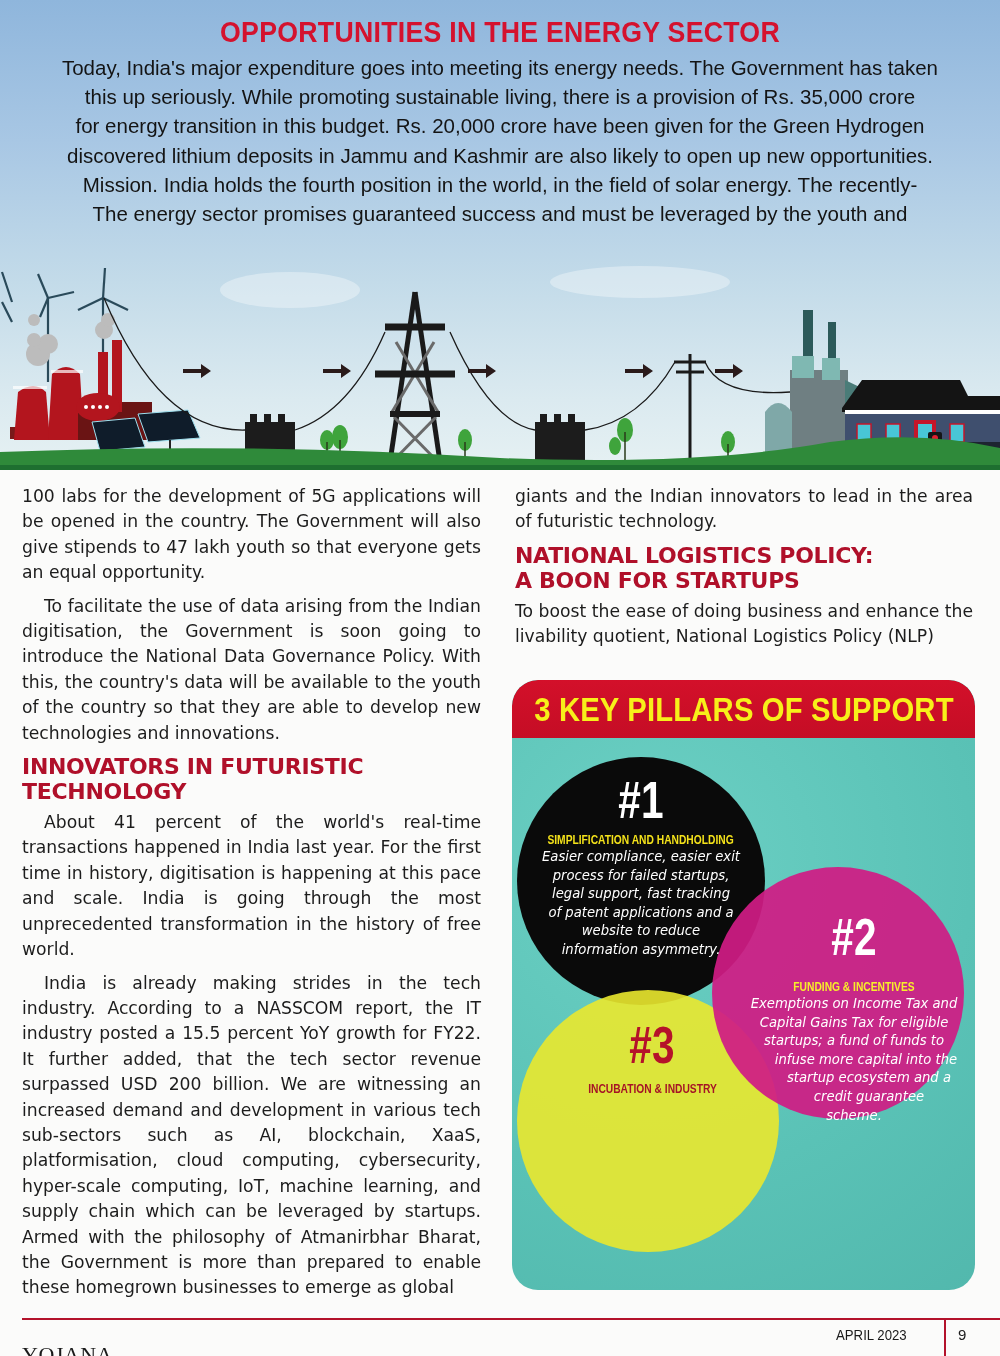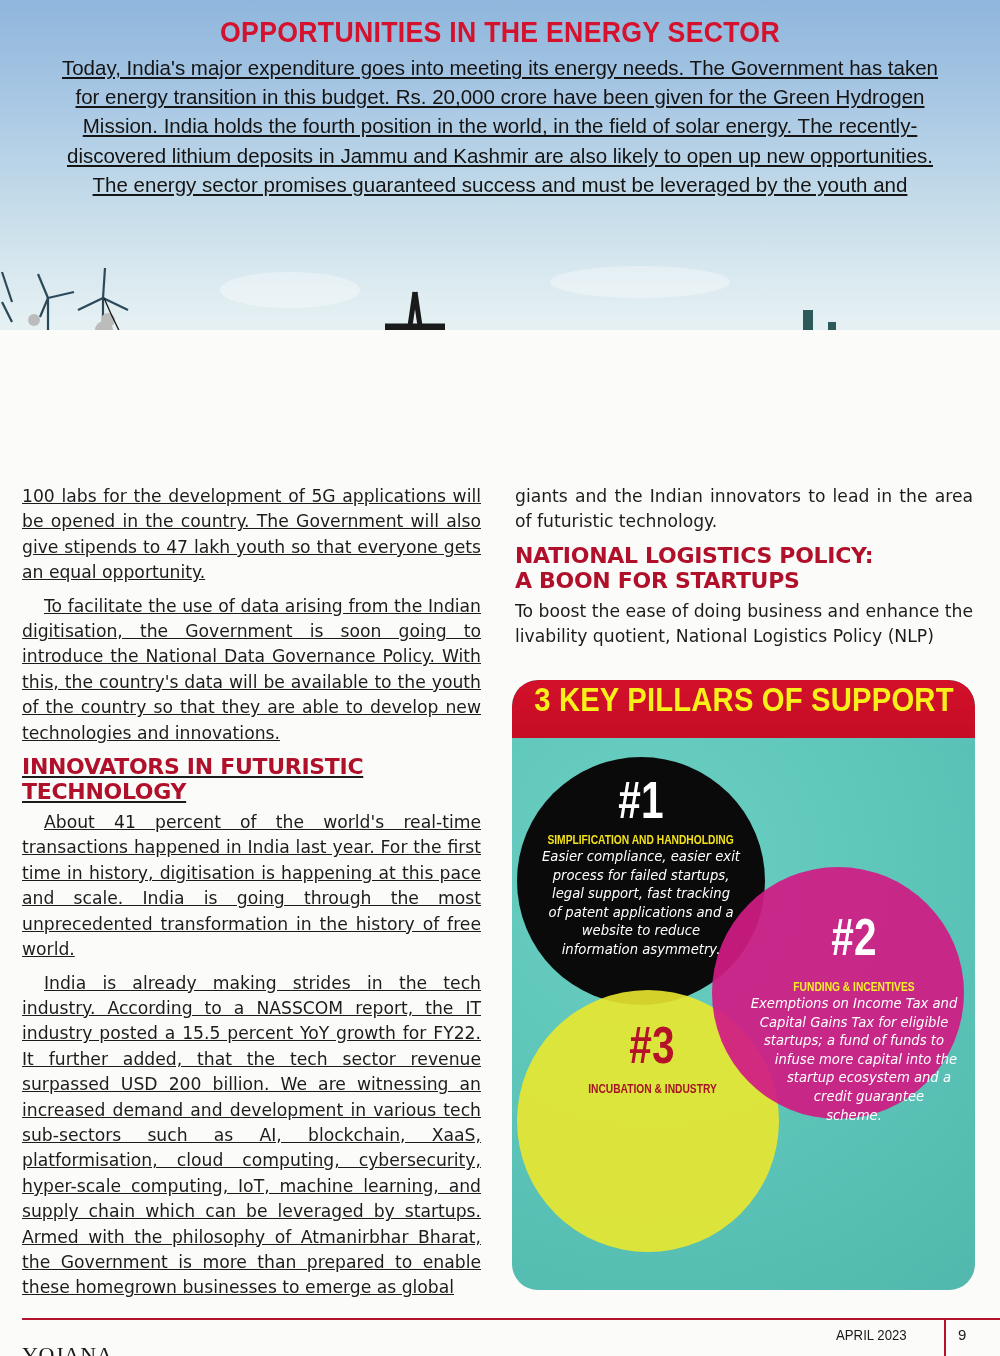--- a/index.html
+++ b/index.html
@@ -1,59 +1,59 @@
 <!DOCTYPE html>
 <html><head>
 <meta charset="utf-8">
 <style>
   * { box-sizing: border-box; margin: 0; padding: 0; }
   html, body { width: 1000px; height: 1356px; background: #fbfbfa; overflow: hidden; }
   body { font-family: "DejaVu Sans", sans-serif; color: #1a1a1a; position: relative; }
 
   
   .hero {
-    position: absolute; left: 0; top: 0; width: 1000px; height: 330px;
+    position: absolute; left: 0; top: 0; width: 1000px; height: 470px;
     background: linear-gradient(180deg, #8fb6dc 0%, #a8c7e4 30%, #c3dbe9 60%, #dbeaf0 85%, #e6f1f3 100%);
     overflow: hidden;
   }
   .hero-title {
     position: absolute; left: 0; right: 0; top: 16px; text-align: center;
     font-family: "Liberation Sans", sans-serif; font-weight: bold;
     font-size: 29px; color: #d4122e; letter-spacing: 0.3px; transform: scaleX(0.92);
   }
   .hero-text {
     position: absolute; left: 20px; right: 20px; top: 53px; text-align: center;
     font-family: "Liberation Sans", sans-serif; font-size: 20.5px; line-height: 29.2px; color: #141414;
   }
-  .hero-text span { display: block; white-space: nowrap; text-decoration: underline; }
+  .hero-text span { display: block; white-space: nowrap; }
 
   .illustration { position: absolute; left: 0; top: 262px; width: 1000px; height: 208px; }
 
   
   .col { position: absolute; font-family: "DejaVu Sans", sans-serif; font-size: 17.2px; line-height: 25.4px; color: #1c1c1c; }
-  .col-left { left: 22px; top: 484px; width: 459px; text-decoration: underline; }
+  .col-left { left: 22px; top: 484px; width: 459px; }
   .col-right { left: 515px; top: 484px; width: 458px; }
   .col p { text-align: justify; text-align-last: left; margin-bottom: 8px; }
   .col p.indent { text-indent: 22px; }
   .col h3 {
     font-family: "DejaVu Sans", sans-serif; font-weight: bold; color: #b0102a;
     font-size: 22px; line-height: 25px; margin: 2px 0 6px 0; letter-spacing: -0.3px;
   }
 
   
   .pillars {
     position: absolute; left: 512px; top: 680px; width: 463px; height: 610px;
     background: #5ec7bb; border-radius: 26px; overflow: hidden;
     background-image: radial-gradient(circle at 30% 30%, #6cd0c4 0%, #5ac2b6 60%, #52b8ad 100%);
   }
   .pillars-header {
     position: absolute; left: 0; top: 0; width: 463px; height: 58px;
     background: linear-gradient(180deg, #d3102a 0%, #c50d25 100%);
     border-radius: 26px 26px 0 0;
-    display: flex; align-items: flex-start; justify-content: center;
+    display: flex; align-items: center; justify-content: center;
   }
   .pillars-header span {
     font-family: "Liberation Sans", sans-serif; font-weight: bold; color: #f7f01a;
     font-size: 34px; letter-spacing: 0.2px; transform: scaleX(0.86); display: inline-block; white-space: nowrap;
   }
   .circle { position: absolute; border-radius: 50%; }
   .c1 { left: 5px; top: 77px; width: 248px; height: 248px; background: #0a0a0a; }
   .c2 { left: 200px; top: 187px; width: 252px; height: 252px; background: rgba(208, 28, 132, 0.93); }
   .c3 { left: 5px; top: 310px; width: 262px; height: 262px; background: rgba(234, 232, 46, 0.9); }
 
@@ -93,23 +93,24 @@
     font-size: 15px; color: #1a1a1a;
   }
 </style>
 </head>
 <body>
 
 <section class="hero">
   <h1 class="hero-title">OPPORTUNITIES IN THE ENERGY SECTOR</h1>
   <div class="hero-text">
     <span>Today, India's major expenditure goes into meeting its energy needs. The Government has taken</span>
+    <span>this up seriously. While promoting sustainable living, there is a provision of Rs. 35,000 crore</span>
     <span>for energy transition in this budget. Rs. 20,000 crore have been given for the Green Hydrogen</span>
+    <span>discovered lithium deposits in Jammu and Kashmir are also likely to open up new opportunities.</span>
     <span>Mission. India holds the fourth position in the world, in the field of solar energy. The recently-</span>
-    <span>discovered lithium deposits in Jammu and Kashmir are also likely to open up new opportunities.</span>
     <span>The energy sector promises guaranteed success and must be leveraged by the youth and</span>
   </div>
 
   <svg class="illustration" viewBox="0 0 1000 208" width="1000" height="208">
 
     <g fill="#ffffff" opacity="0.35">
       <ellipse cx="290" cy="28" rx="70" ry="18"></ellipse>
       <ellipse cx="640" cy="20" rx="90" ry="16"></ellipse>
     </g>
 

